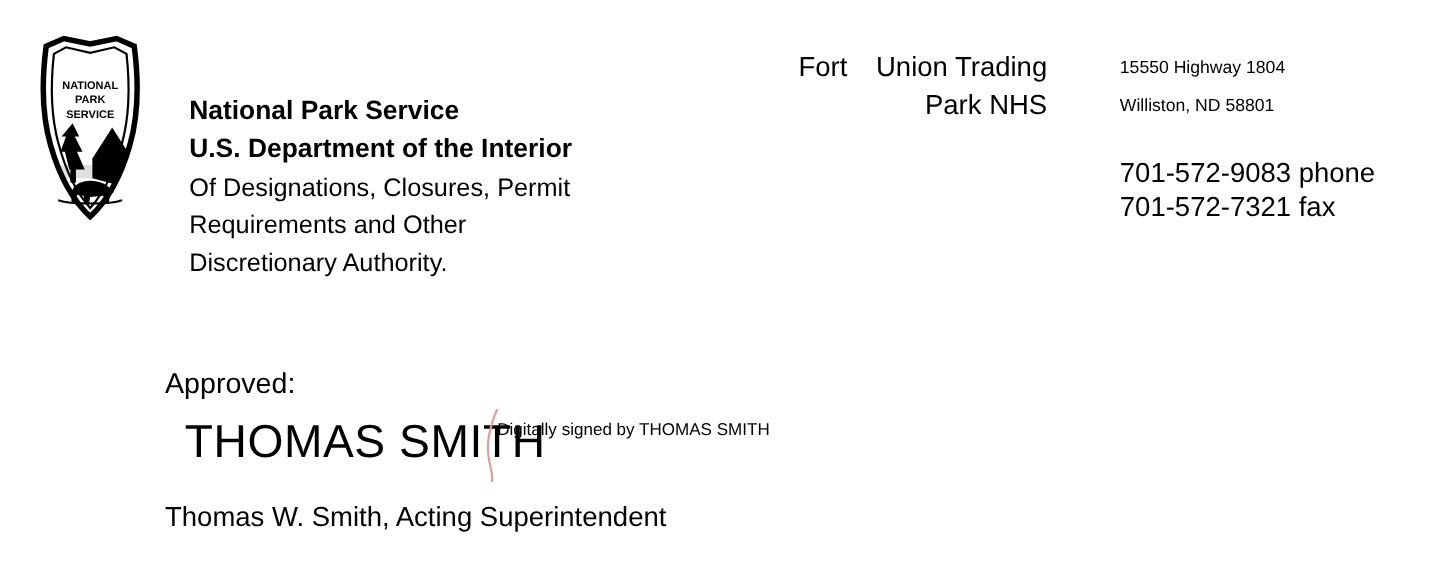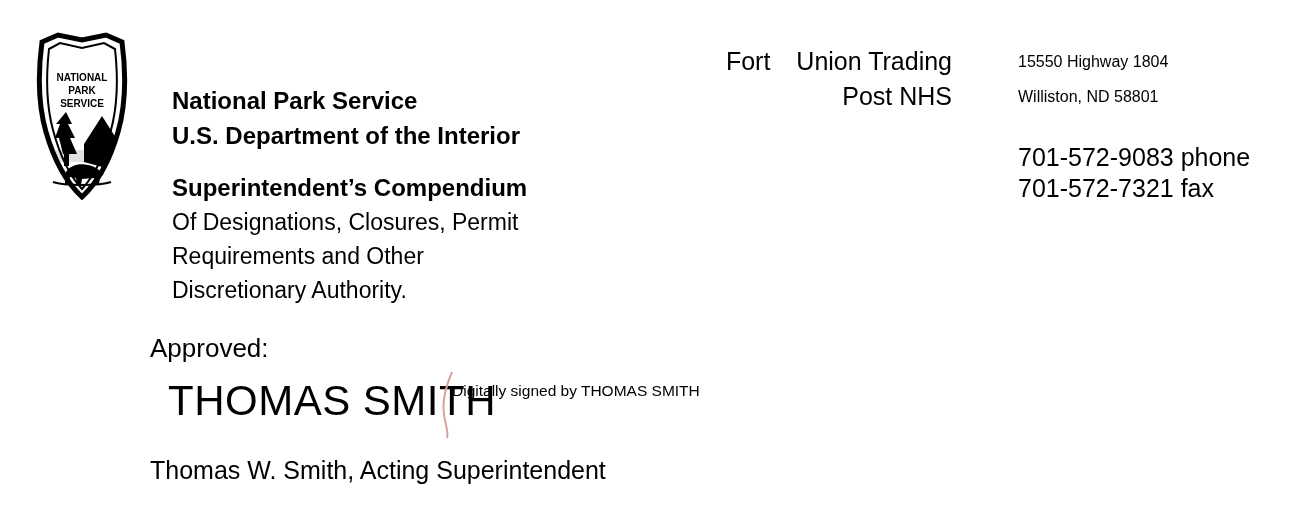--- a/index.html
+++ b/index.html
@@ -160,29 +160,28 @@
 
       <path d="M44 140 C48 133 58 131 66 133 C72 134 76 137 79 140 L82 139 L81 143 L78 145 L77 152 L73 152 L72 146 L60 147 L59 153 L55 153 L54 146 L48 145 L47 152 L43 152 L43 144 Z" fill="#000000"></path>
 
       <path d="M31 150 C42 154 78 154 89 150" stroke="#000000" stroke-width="2" fill="none"></path>
     </svg>
   </div>
 
   <div class="agency-block">
     <div class="agency-line">National Park Service</div>
     <div class="agency-line">U.S. Department of the Interior</div>
-    <div class="compendium-title">Superintendent’s Compendium</div>
     <div class="compendium-sub">Of Designations, Closures, Permit</div>
     <div class="compendium-sub">Requirements and Other</div>
     <div class="compendium-sub">Discretionary Authority.</div>
   </div>
 
   <div class="park-block">
     <div class="park-line first"><span>Fort</span><span class="gap"></span><span>Union Trading</span></div>
-    <div class="park-line">Post NHS</div>
+    <div class="park-line">Park NHS</div>
   </div>
 
   <div class="address-block">
     <div class="address-line">15550 Highway 1804</div>
     <div class="address-line">Williston, ND 58801</div>
   </div>
 
   <div class="phone-block">
     <div class="phone-line">701-572-9083 phone</div>
     <div class="phone-line">701-572-7321 fax</div>

